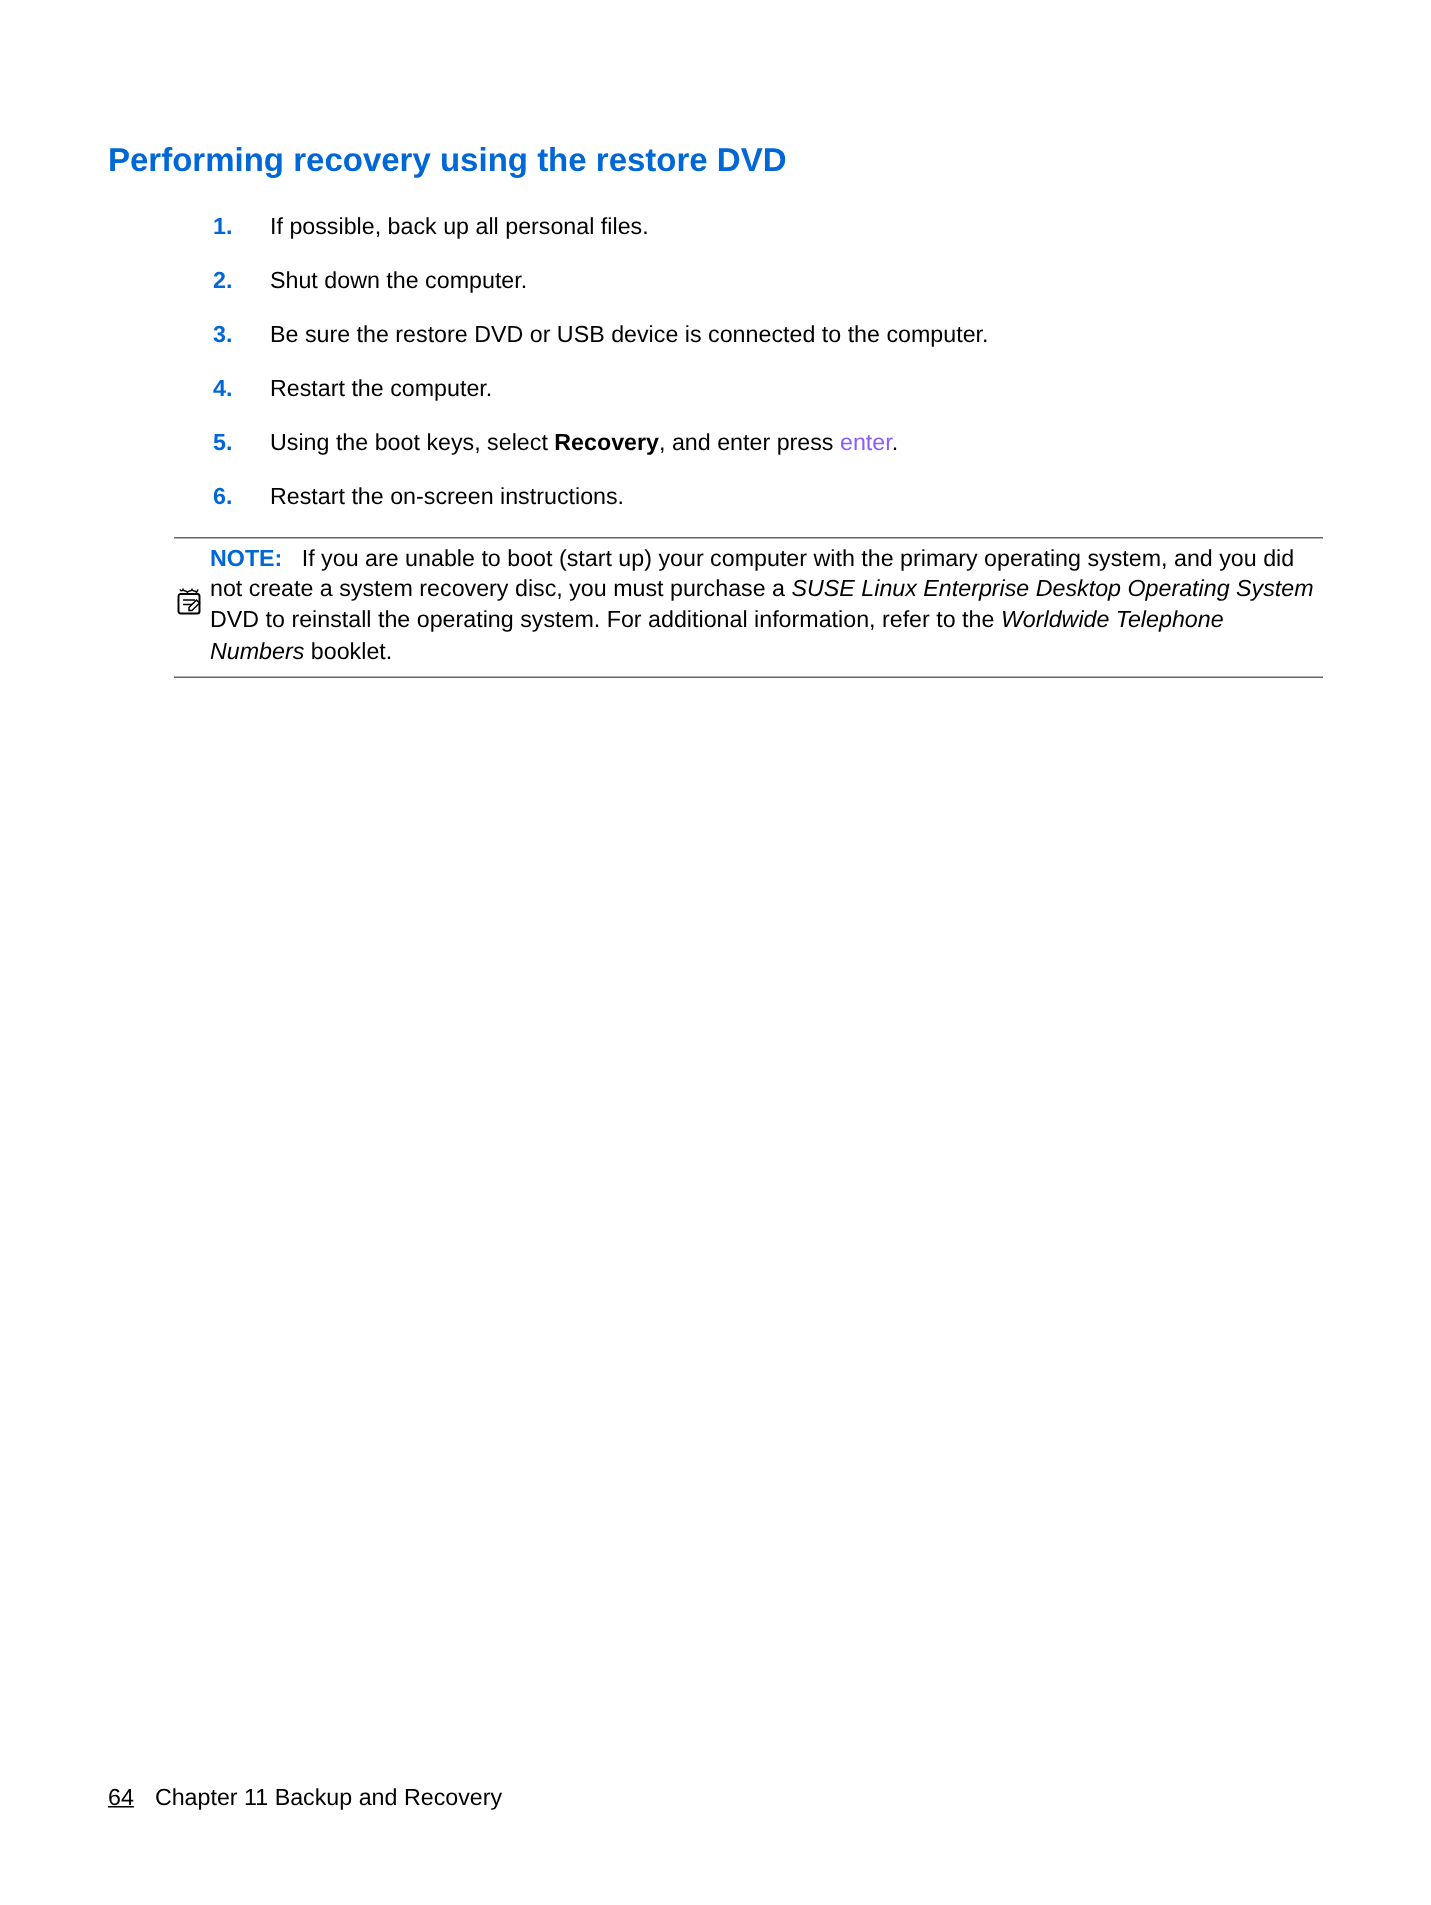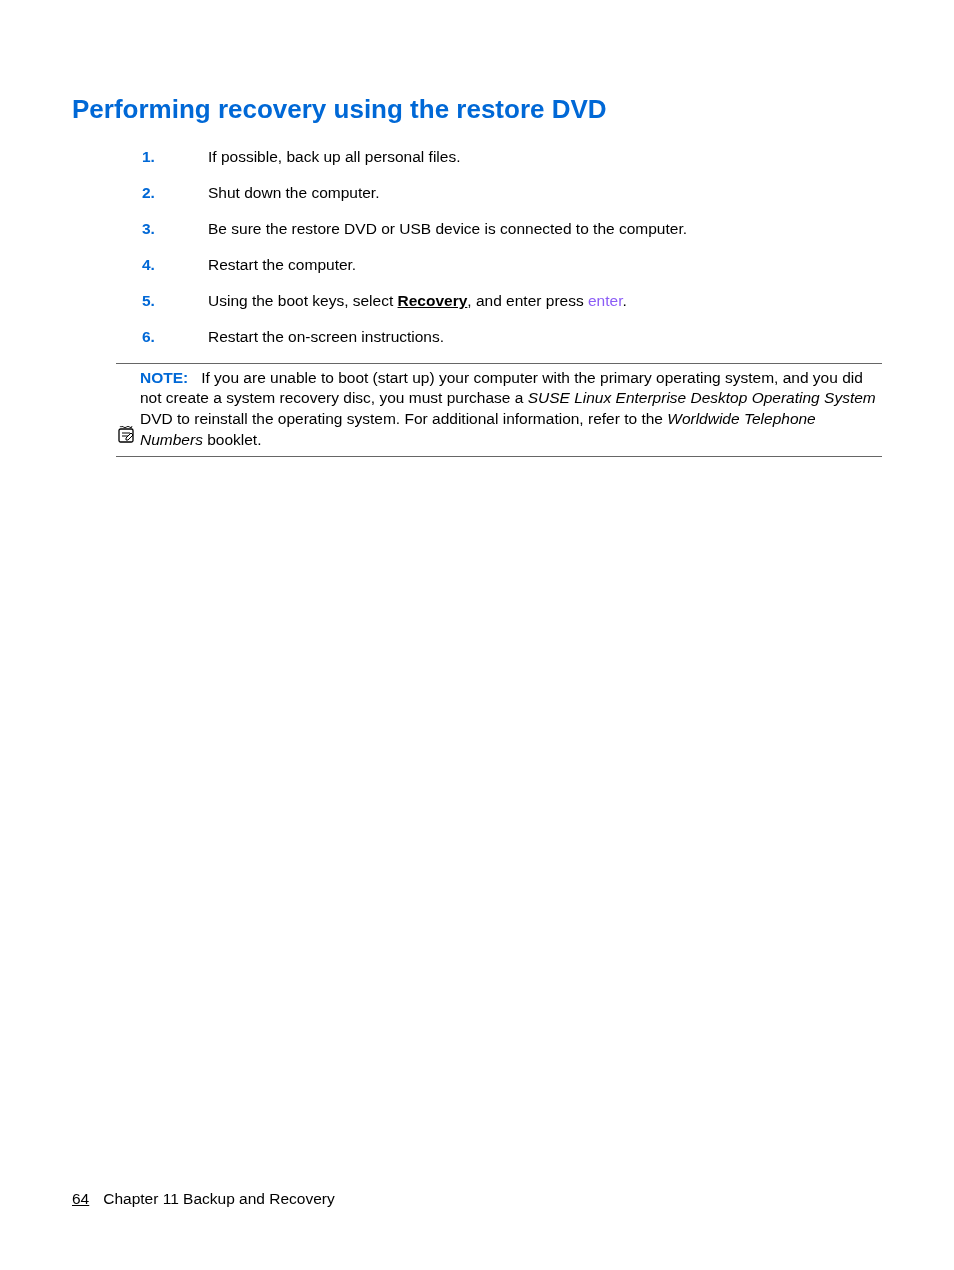--- a/index.html
+++ b/index.html
@@ -13,21 +13,21 @@
       height: 1270px;
       background: white;
       position: relative;
       color: #000;
     }
     .page-content {
       padding: 94px 72px 0 72px;
     }
     .heading {
       color: #0068d6;
-      font-size: 26px;
+      font-size: 22px;
       font-weight: bold;
       margin-bottom: 22px;
     }
     .ordered-list {
       list-style: none;
       margin-left: 70px;
     }
     .list-item {
       display: flex;
       align-items: baseline;
@@ -36,37 +36,35 @@
       line-height: 1.35;
     }
     .list-number {
       color: #0068d6;
       font-weight: bold;
       min-width: 38px;
       text-align: left;
     }
     .list-text {
       flex: 1;
-      margin-left: 28px;
     }
     .bold {
       font-weight: bold;
-      text-decoration: underline;
     }
     .blue-text {
       color: #8b5cf6;
     }
     .note-box {
       margin-top: 6px;
       margin-left: 44px;
       border-top: 1px solid #666;
       border-bottom: 1px solid #666;
       padding: 4px 0 5px 0;
       display: flex;
-      align-items: flex-end;
+      align-items: center;
       font-size: 15.5px;
       line-height: 1.35;
     }
     .note-icon {
       flex-shrink: 0;
       margin-right: 2px;
       margin-top: 1px;
     }
     .note-content {
       flex: 1;

